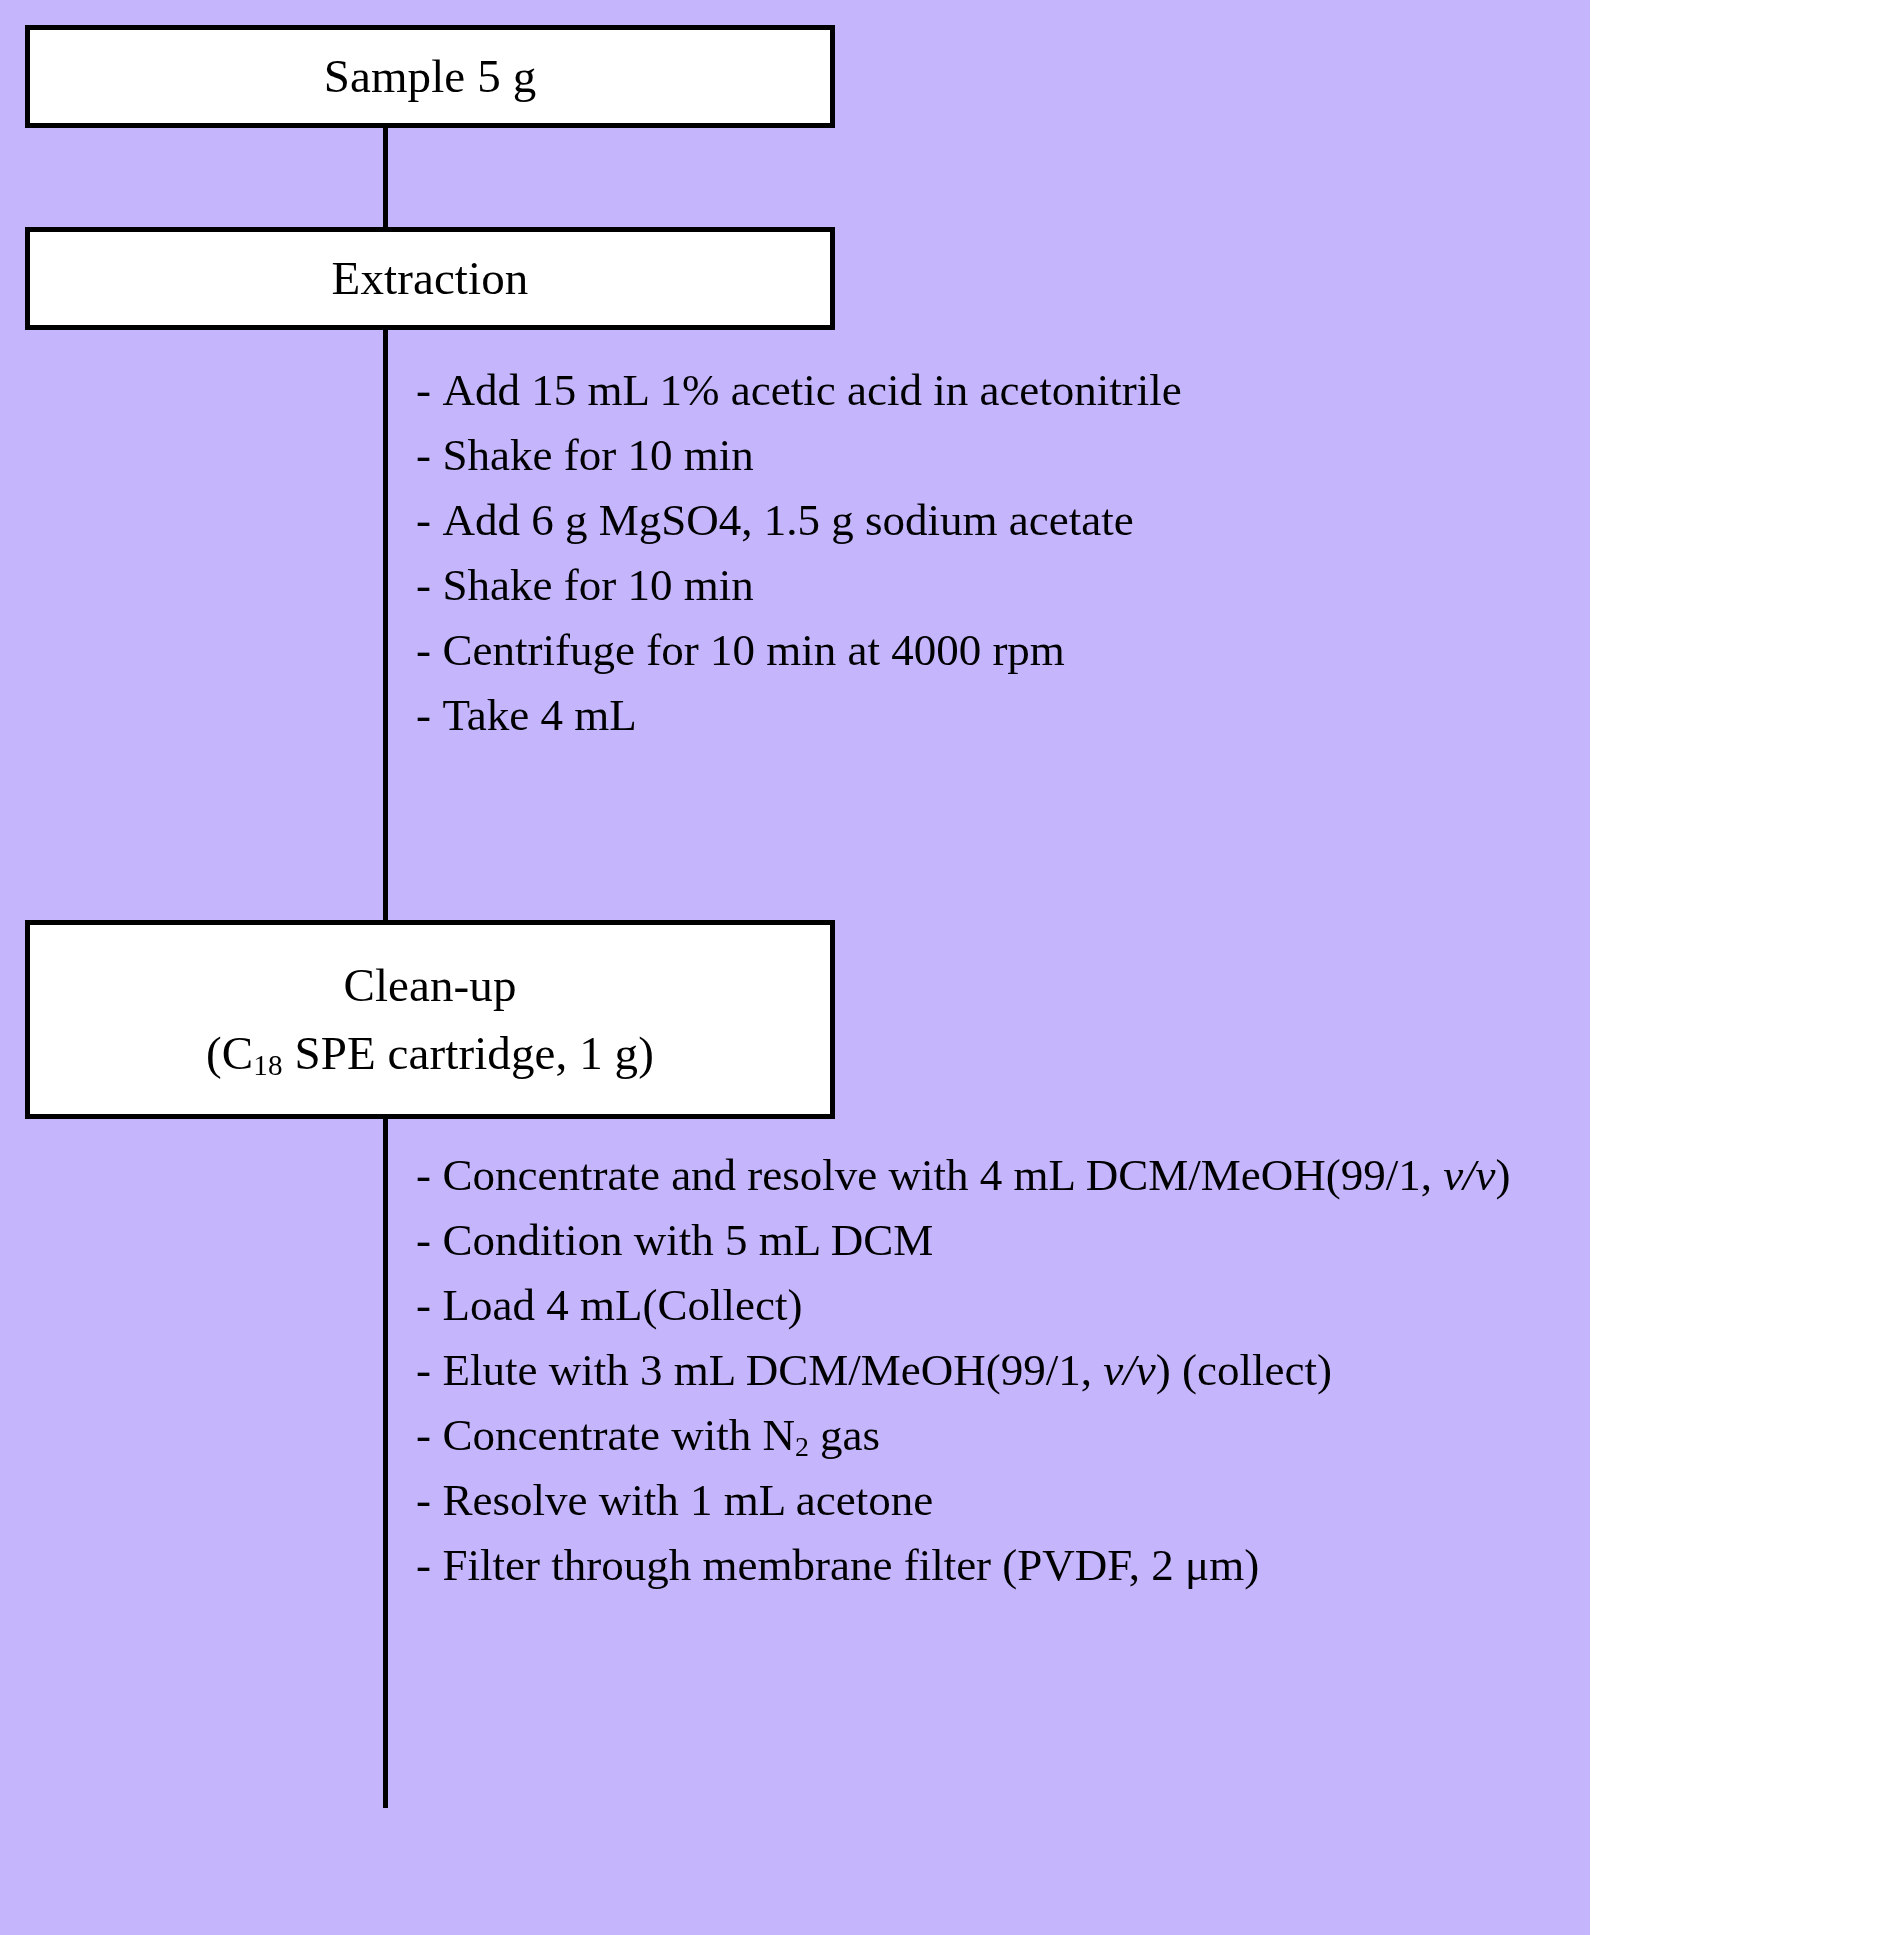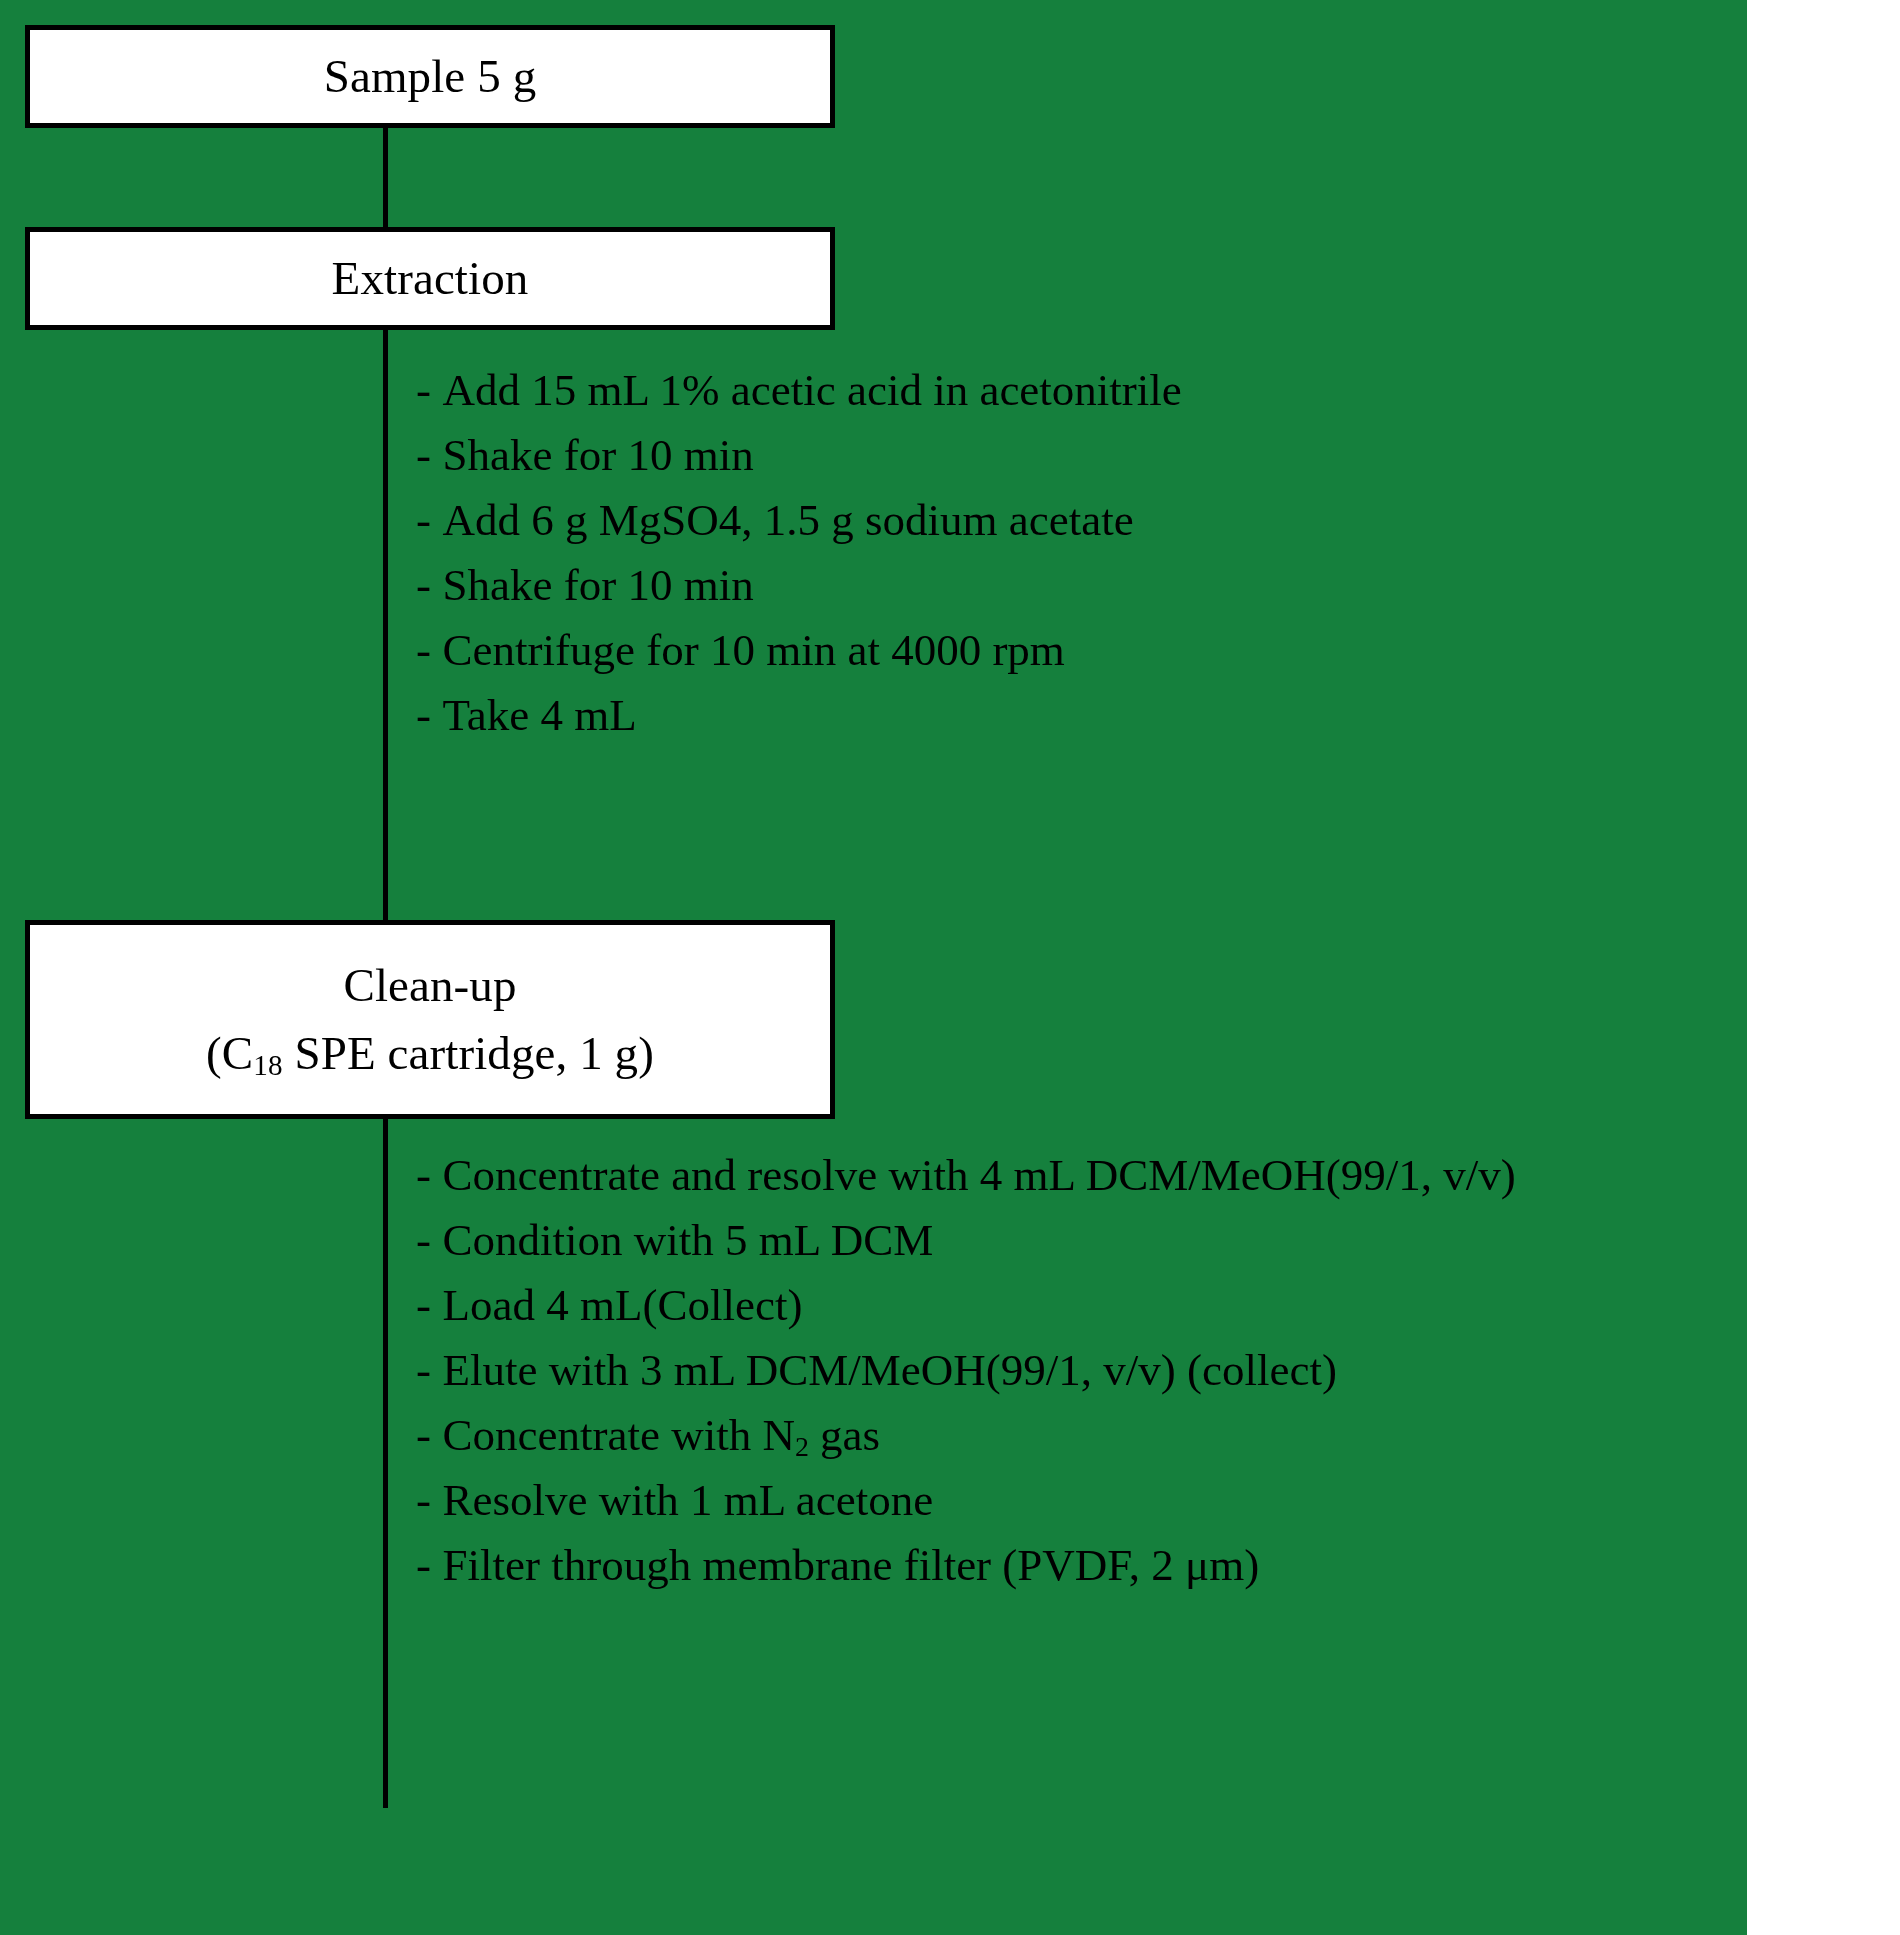--- a/index.html
+++ b/index.html
@@ -7,23 +7,23 @@
     margin: 0;
     padding: 0;
     background: #ffffff;
   }
   body {
     font-family: "Liberation Serif", "DejaVu Serif", serif;
     color: #000000;
   }
   #flow-root {
     position: relative;
-    width: 1747px;
+    width: 1590px;
     height: 1936px;
-    background: #15803d;
+    background: #c4b5fd;
     overflow: hidden;
   }
 
   
   .proc-box {
     position: absolute;
     box-sizing: border-box;
     border: 5px solid #000000;
     background: #ffffff;
     display: flex;
@@ -81,20 +81,21 @@
   .step-item .step-text {
     display: inline;
   }
 
   sub {
     font-size: 0.62em;
     vertical-align: -0.22em;
     line-height: 0;
   }
   .ital {
+    font-style: italic;
   }
 </style>
 </head>
 <body>
 
 <div id="flow-root">
 
   <div class="proc-box" id="box-sample">
     <div class="box-line">Sample 5 g</div>
   </div>

